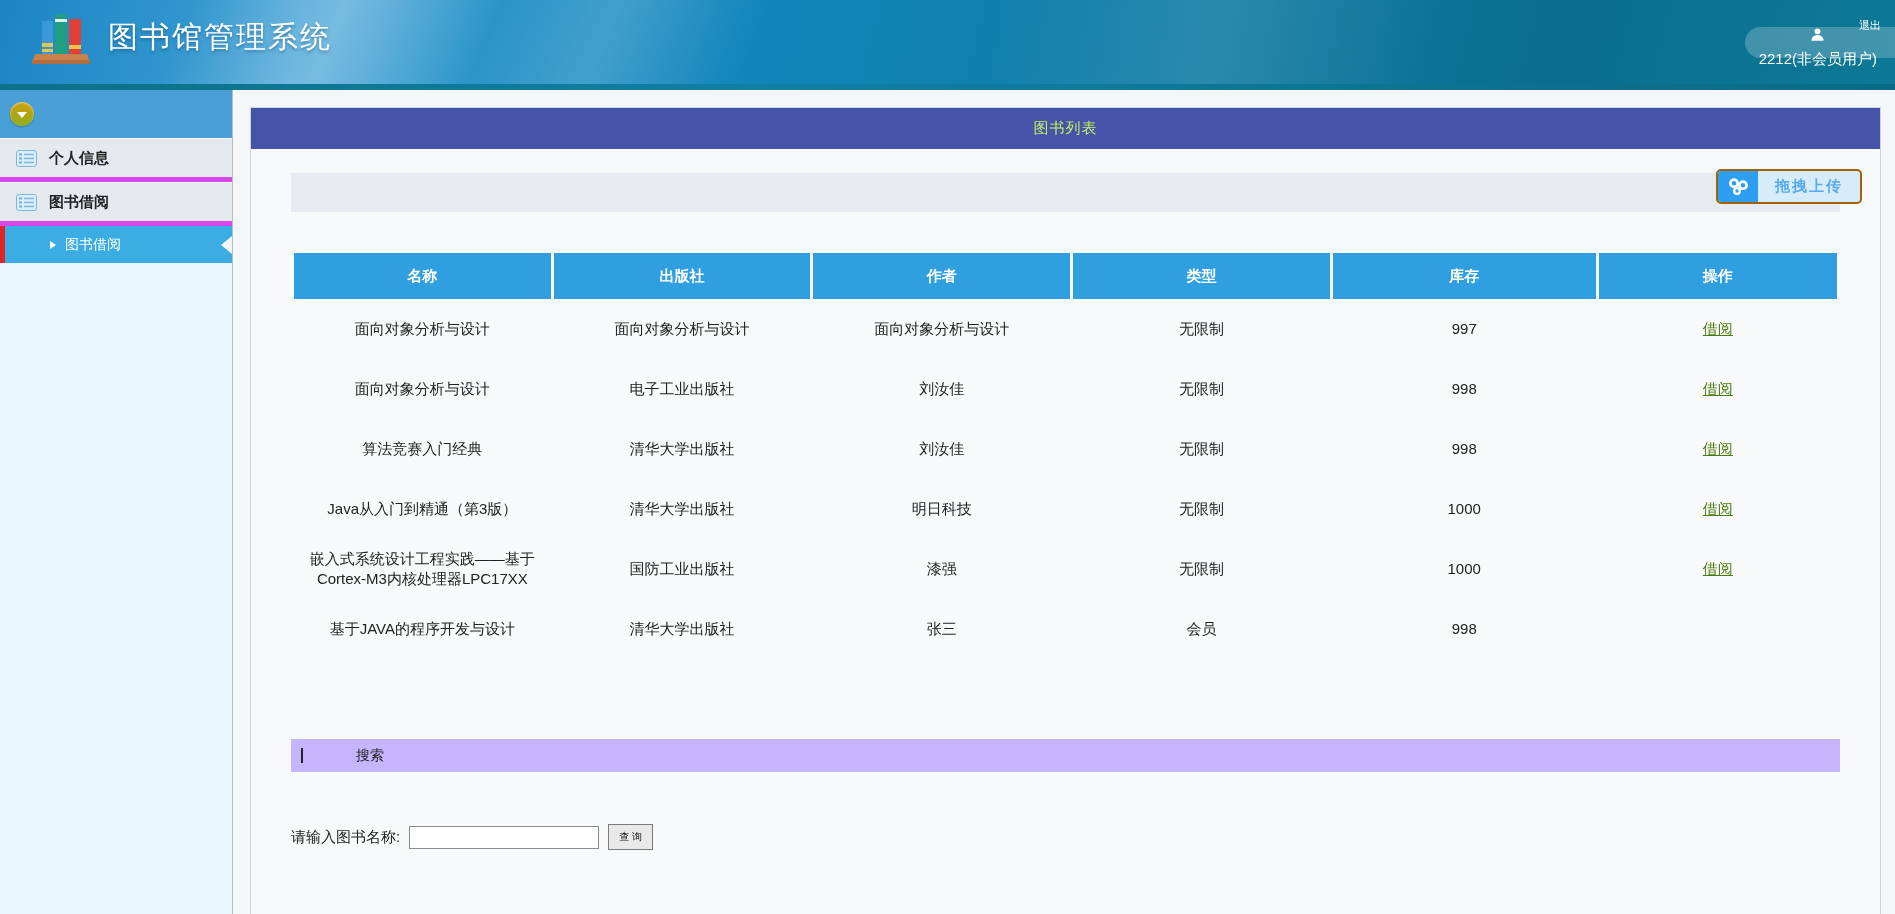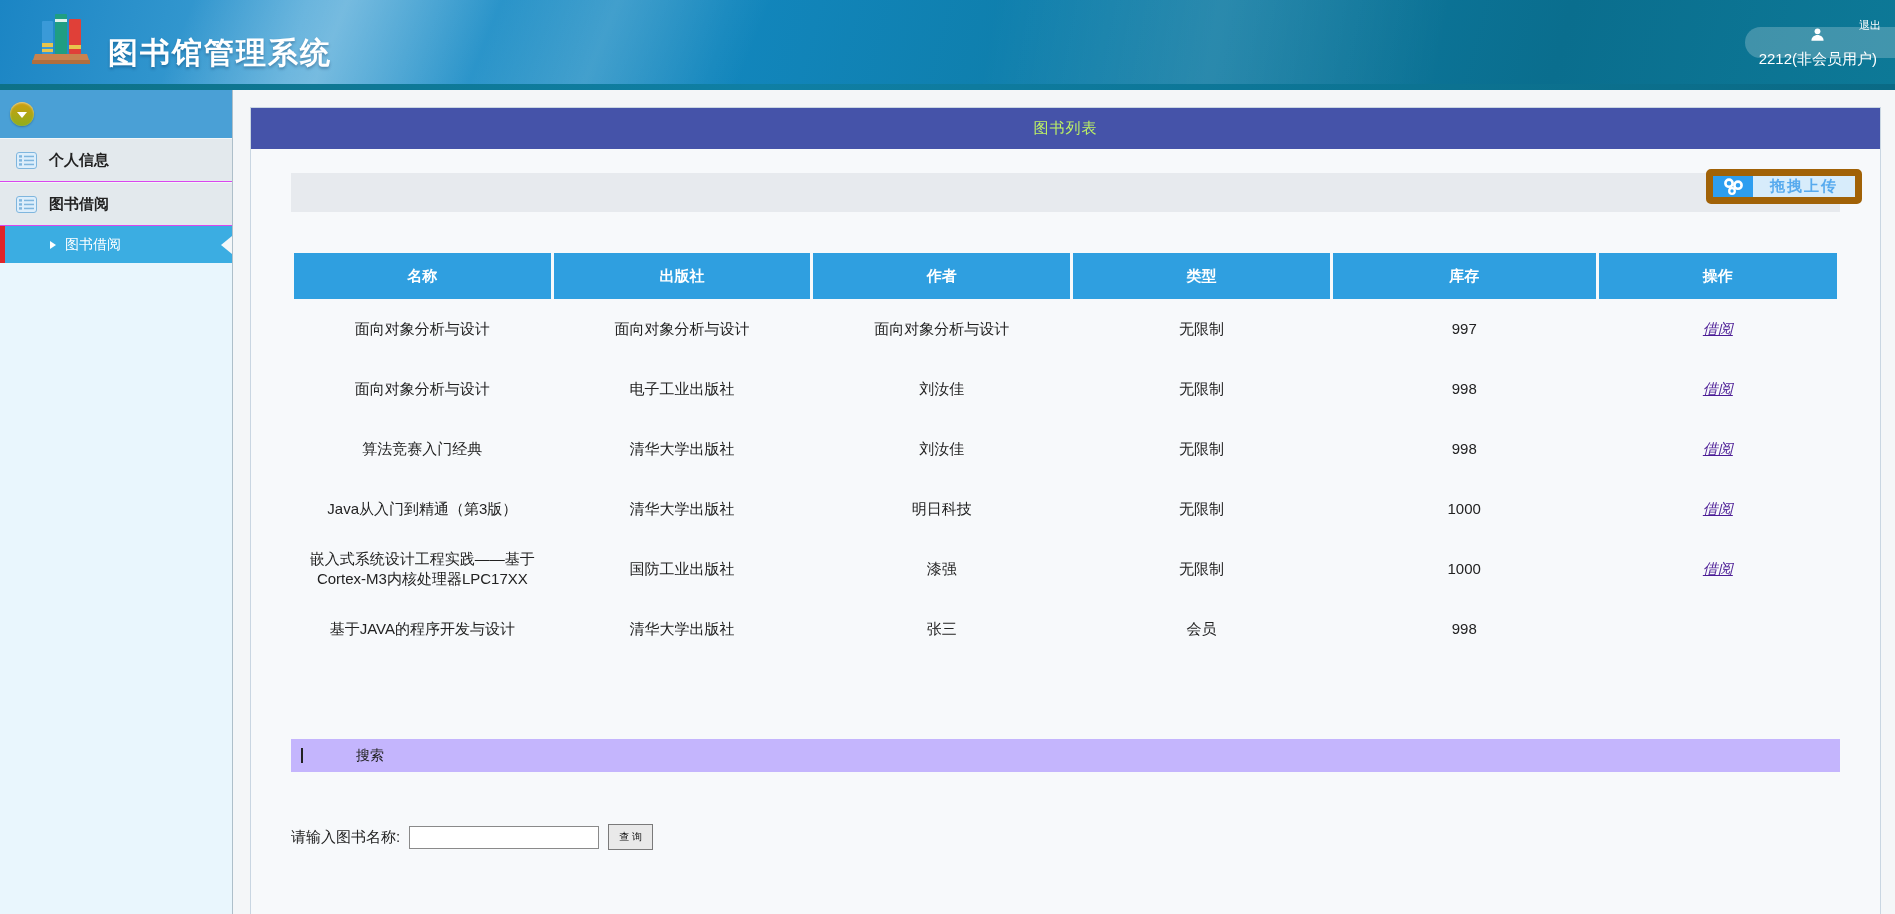--- a/index.html
+++ b/index.html
@@ -9,67 +9,67 @@
   
   .header { position:relative; height:90px;
     background:linear-gradient(105deg,#1b85c4 0%,#3fa0d4 16%,#1286bd 38%,#0e7da8 58%,#0a6e8e 82%,#0d7997 100%); }
   .header::before { content:''; position:absolute; inset:0; pointer-events:none;
     background:
       linear-gradient(112deg, rgba(255,255,255,0) 10%, rgba(255,255,255,.30) 18%, rgba(255,255,255,0) 26%, rgba(255,255,255,.16) 32%, rgba(255,255,255,0) 40%),
       linear-gradient(100deg, rgba(255,255,255,0) 52%, rgba(255,255,255,.12) 64%, rgba(255,255,255,0) 76%); }
   .header::after { content:''; position:absolute; left:0; right:0; bottom:0; height:6px;
     background:linear-gradient(90deg,#0d7187,#0f7fa4 40%,#0a6a85); }
   .logo { position:absolute; left:30px; top:7px; }
-  .app-title { position:absolute; left:108px; top:16px; height:74px; display:flex; align-items:center;
-    color:#fff; font-size:30px; font-weight:bold; letter-spacing:2px;
+  .app-title { position:absolute; left:108px; top:0; height:74px; display:flex; align-items:center;
+    color:#fff; font-size:30px; font-weight:normal; letter-spacing:2px;
     text-shadow:0 2px 3px rgba(0,40,80,.35); }
   .logout { position:absolute; top:18px; right:14px; color:#fff; font-size:11px;
     text-decoration:none; z-index:3; cursor:pointer;text-align:center; }
   .user-pill { position:absolute; top:27px; right:0; height:31px; z-index:3;
     display:flex; align-items:center; gap:8px; padding:0 18px 0 14px;
     background:rgba(255,255,255,.22); border-radius:16px 0 0 16px;
     color:#fff; font-size:15px; cursor:pointer;flex-direction:column; }
 
   
   .sidebar { position:absolute; left:0; top:90px; bottom:0; width:233px;
     background:#e9f6fd; border-right:1px solid #aebfca; }
   .side-top { height:48px; background:#4aa0d6; position:relative; }
   .toggle-btn { position:absolute; left:10px; top:12px; width:24px; height:24px; border-radius:50%;
     background:linear-gradient(#d09e0f,#8fae1b); display:flex; align-items:center; justify-content:center;
     box-shadow:inset 0 1px 2px rgba(255,255,255,.55), 0 1px 2px rgba(0,0,0,.25); cursor:pointer; }
   .toggle-arrow { width:0; height:0; border-left:5px solid transparent; border-right:5px solid transparent;
     border-top:6px solid #fff; margin-top:2px; }
-  .side-item { height:44px; background:#e3e9ed; border-bottom:1px solid #d946ef; border-top:1px solid #f2f6f8;
+  .side-item { height:44px; background:#e3e9ed; border-bottom:5px solid #d946ef; border-top:1px solid #f2f6f8;
     display:flex; align-items:center; gap:12px; padding-left:16px;
     font-size:15px; font-weight:bold; color:#222; cursor:pointer; }
   .side-sub-active { position:relative; height:37px; background:#3bade2;
     display:flex; align-items:center; color:#fff; font-size:14px; padding-left:50px; cursor:pointer; }
   .red-bar { position:absolute; left:0; top:0; bottom:0; width:5px; background:#e02528; }
   .caret-right { width:0; height:0; border-top:4px solid transparent; border-bottom:4px solid transparent;
     border-left:6px solid #fff; margin-right:9px; }
   .notch-left { position:absolute; right:0; top:50%; transform:translateY(-50%); width:0; height:0;
     border-top:9px solid transparent; border-bottom:9px solid transparent; border-right:11px solid #f4f7f9; }
 
   
   .main-panel { position:absolute; left:250px; top:107px; width:1631px; height:1100px;
     background:#f7f9fb; border:1px solid #c9d6e2; }
   .panel-title { height:41px; background:#4553a9; display:flex; align-items:center; justify-content:center;
     color:#bef264; font-size:15px; font-weight:normal; letter-spacing:1px; }
   .panel-body { padding:24px 40px 0; }
   .toolbar-strip { height:39px; background:#e7eaee; position:relative; }
   .upload-btn { position:absolute; right:-22px; top:-4px; height:35px; display:flex; align-items:stretch;
-    border:7px solid #a16207; border-radius:5px; background:#d7ecfb; overflow:hidden; cursor:pointer;justify-content:center; }
+    border:2px solid #a16207; border-radius:5px; background:#d7ecfb; overflow:hidden; cursor:pointer;justify-content:center; }
   .upload-icon-box { width:40px; background:#2d9ef0; display:flex; align-items:center; justify-content:center; }
   .upload-label { display:flex; align-items:center; padding:0 17px; color:#57aaee;
     font-size:15px; font-weight:bold; letter-spacing:2px; }
 
   .book-table { width:100%; margin-top:41px; border-collapse:separate; border-spacing:3px 0; }
   .book-table th { height:46px; background:#2f9fe0; color:#fff; font-size:15px; font-weight:bold; text-align:center; }
   .book-table td { height:60px; text-align:center; font-size:15px; color:#222; padding:0 8px; line-height:1.35; }
-  .book-table a { color:#4c1d95; text-decoration:underline; cursor:pointer;font-style:italic; }
+  .book-table a { color:#4d7c0f; text-decoration:underline; cursor:pointer; }
 
   .search-strip { margin-top:80px; height:33px; background:#c4b5fd;
     display:flex; align-items:center; padding-left:10px; font-size:14px; color:#222;gap:47px; }
   .bar-mark { display:inline-block; width:2px; height:15px; background:#222; margin-right:6px; }
   .search-row { margin-top:52px; display:flex; align-items:center; justify-content:flex-start; gap:9px;
     font-size:15px; color:#222; }
   .search-input { width:190px; height:23px; border:1px solid #8a8a8a; background:#fff; padding:0 4px; font-size:14px; }
   .search-btn { height:26px; padding:1px 10px; font-size:10px; background:#e9e9e9;
     border:1px solid #7a7a7a; color:#111; cursor:pointer; }
 </style>

